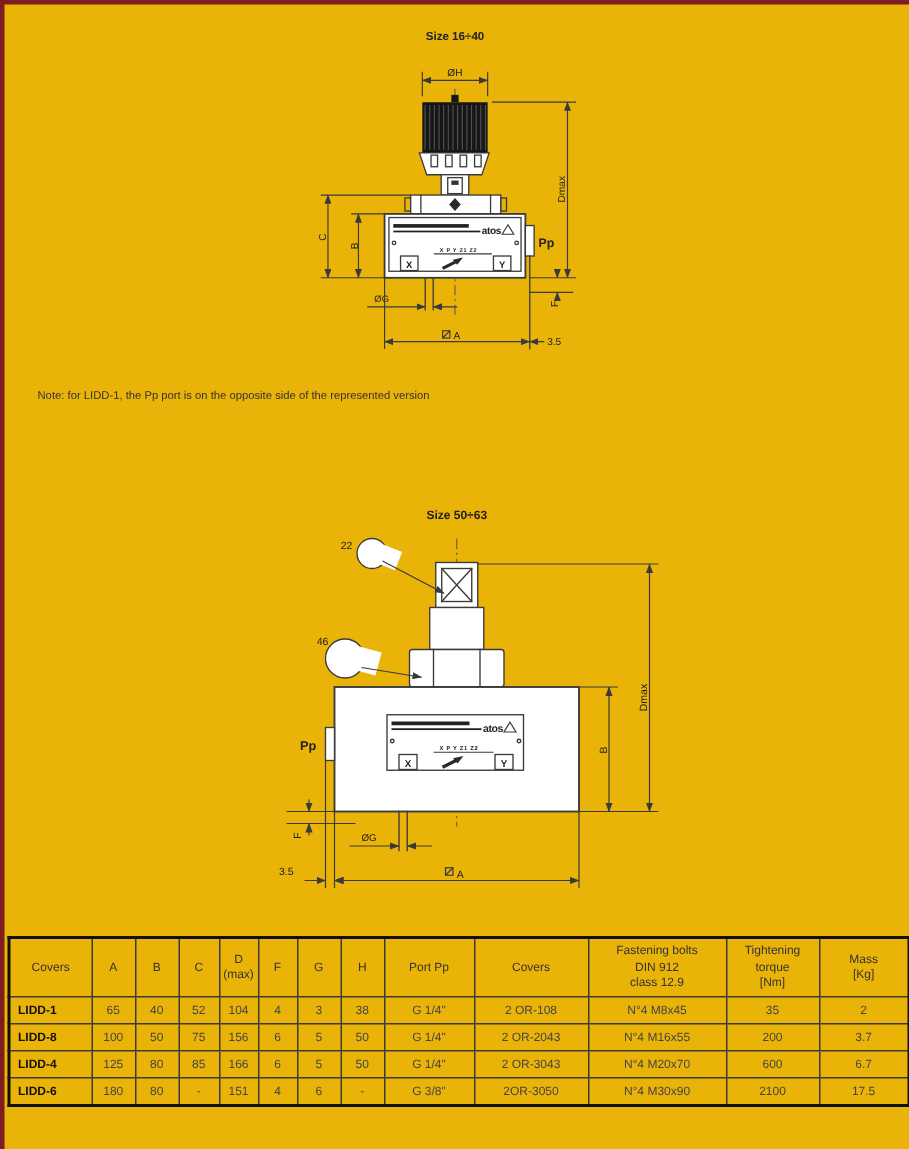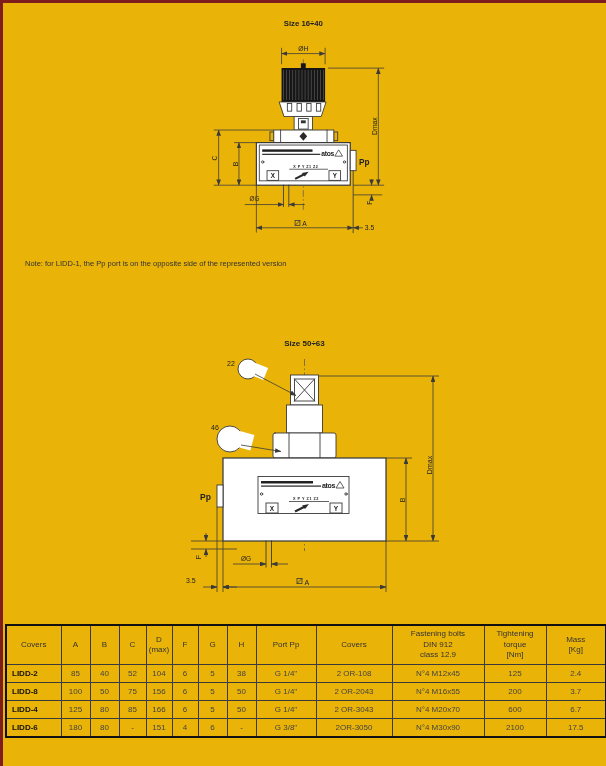--- a/index.html
+++ b/index.html
@@ -305,33 +305,33 @@
 class 12.9</th>
         <th>Tightening
 torque
 [Nm]</th>
         <th>Mass
 [Kg]</th>
       </tr>
     </thead>
     <tbody>
         <tr>
-          <td class="rowlabel">LIDD-2</td>
-          <td>85</td>
+          <td class="rowlabel">LIDD-1</td>
+          <td>65</td>
           <td>40</td>
           <td>52</td>
           <td>104</td>
-          <td>6</td>
-          <td>5</td>
+          <td>4</td>
+          <td>3</td>
           <td>38</td>
           <td>G 1/4"</td>
           <td>2 OR-108</td>
-          <td>N°4 M12x45</td>
-          <td>125</td>
-          <td>2.4</td>
+          <td>N°4 M8x45</td>
+          <td>35</td>
+          <td>2</td>
         </tr>
         <tr>
           <td class="rowlabel">LIDD-8</td>
           <td>100</td>
           <td>50</td>
           <td>75</td>
           <td>156</td>
           <td>6</td>
           <td>5</td>
           <td>50</td>

